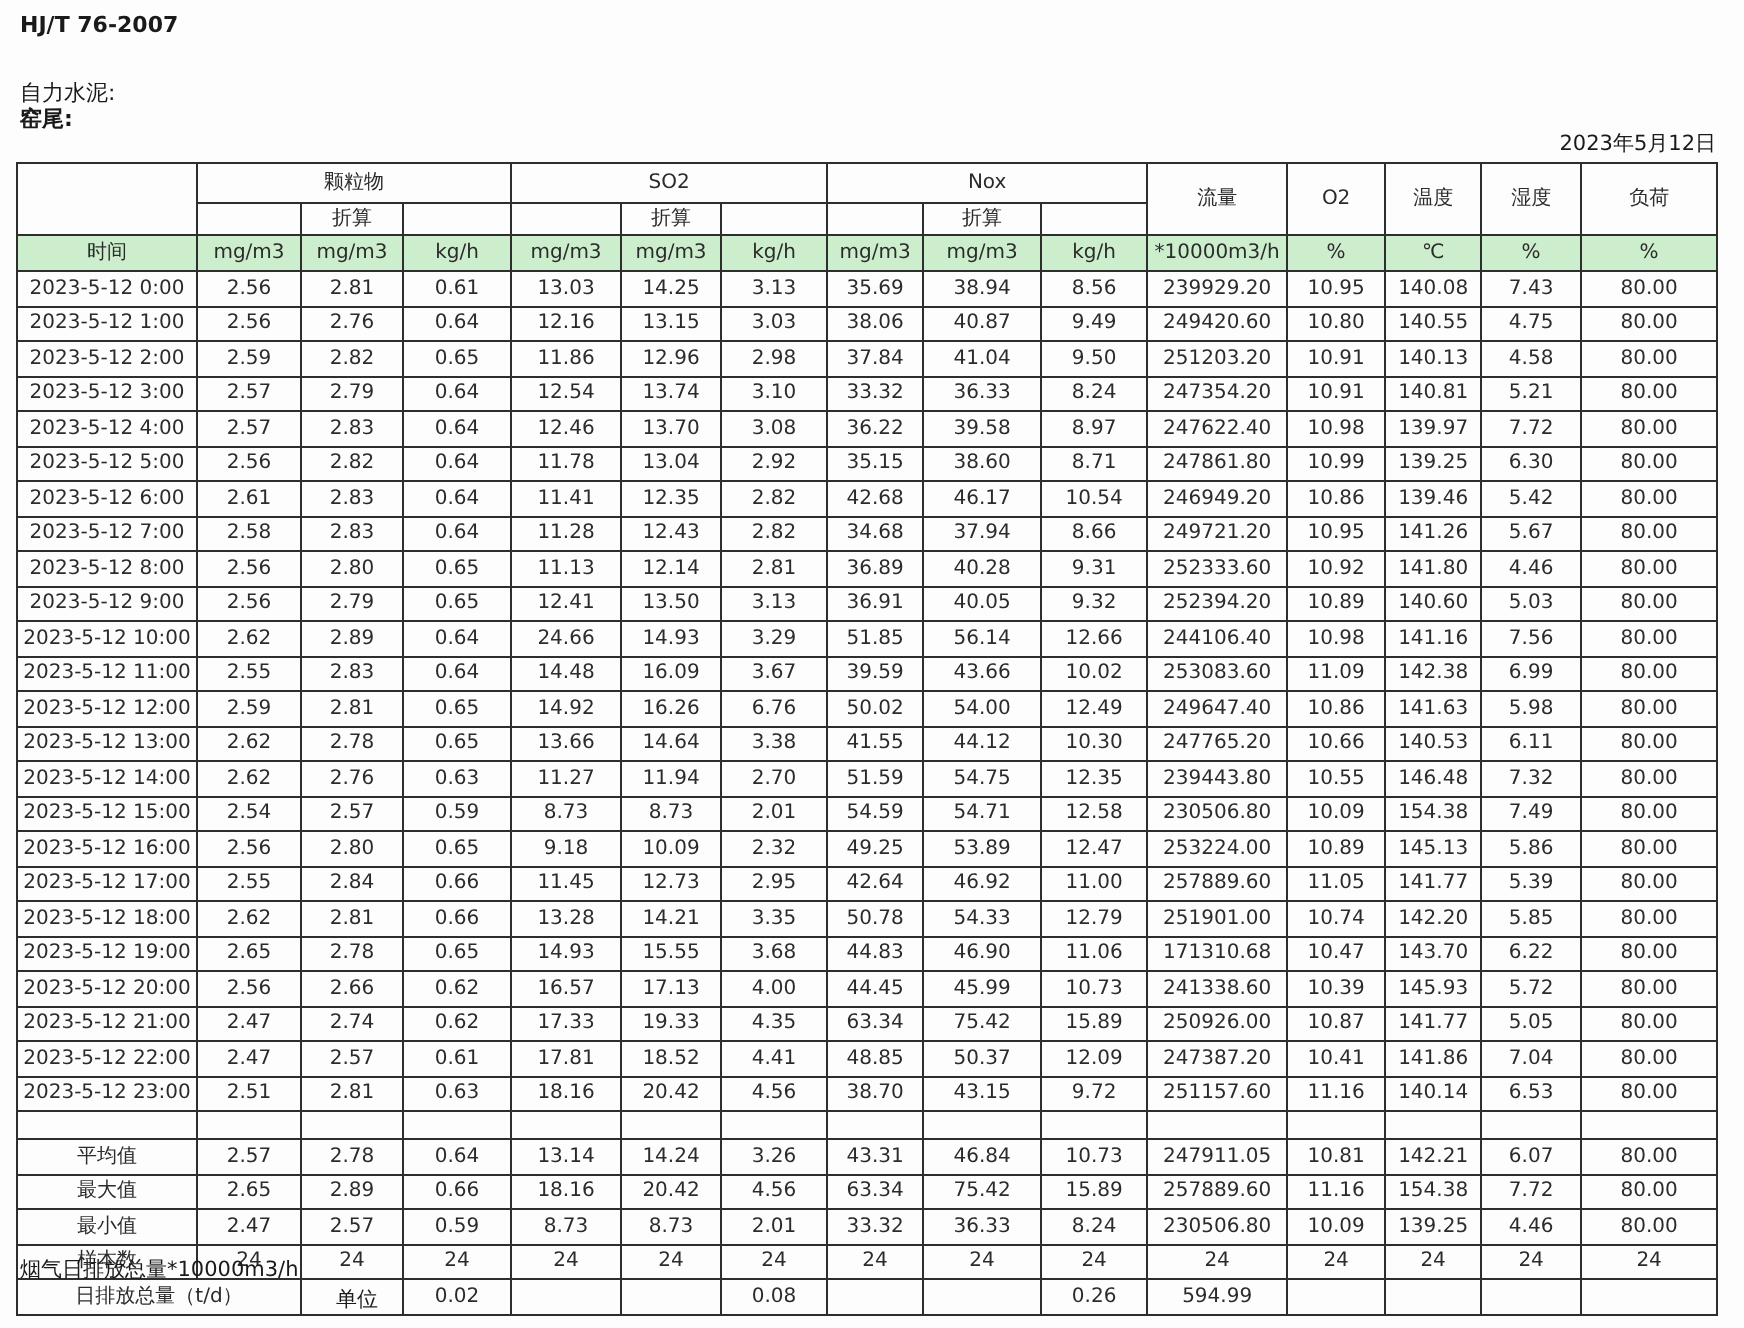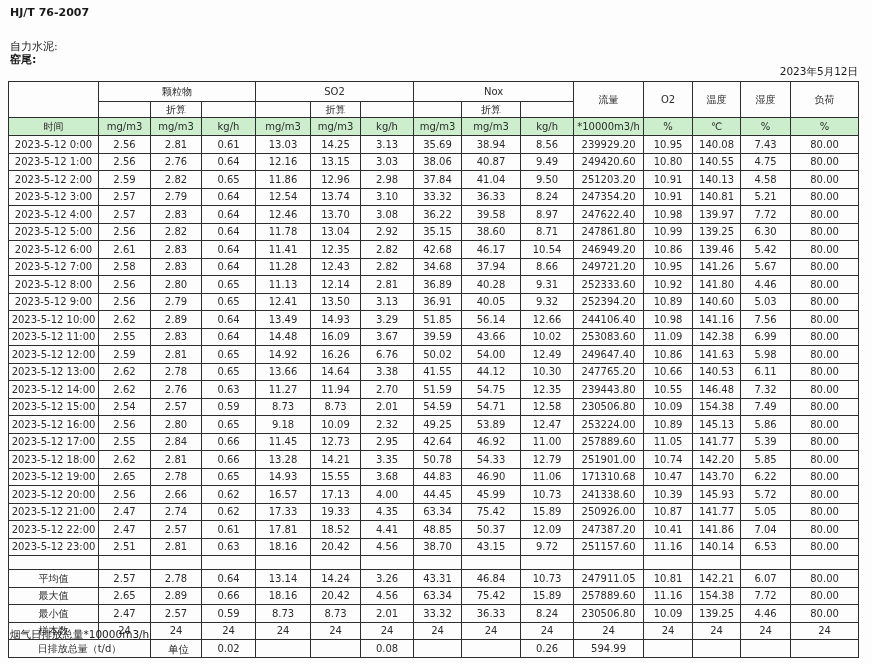--- a/index.html
+++ b/index.html
@@ -280,21 +280,21 @@
           <td class="o2-cell">10.89</td>
           <td>140.60</td>
           <td>5.03</td>
           <td>80.00</td>
         </tr>
         <tr>
           <td class="time-cell">2023-5-12 10:00</td>
           <td>2.62</td>
           <td>2.89</td>
           <td>0.64</td>
-          <td>13.49</td>
+          <td>24.66</td>
           <td>14.93</td>
           <td>3.29</td>
           <td>51.85</td>
           <td>56.14</td>
           <td>12.66</td>
           <td>244106.40</td>
           <td class="o2-cell">10.98</td>
           <td>141.16</td>
           <td>7.56</td>
           <td>80.00</td>

